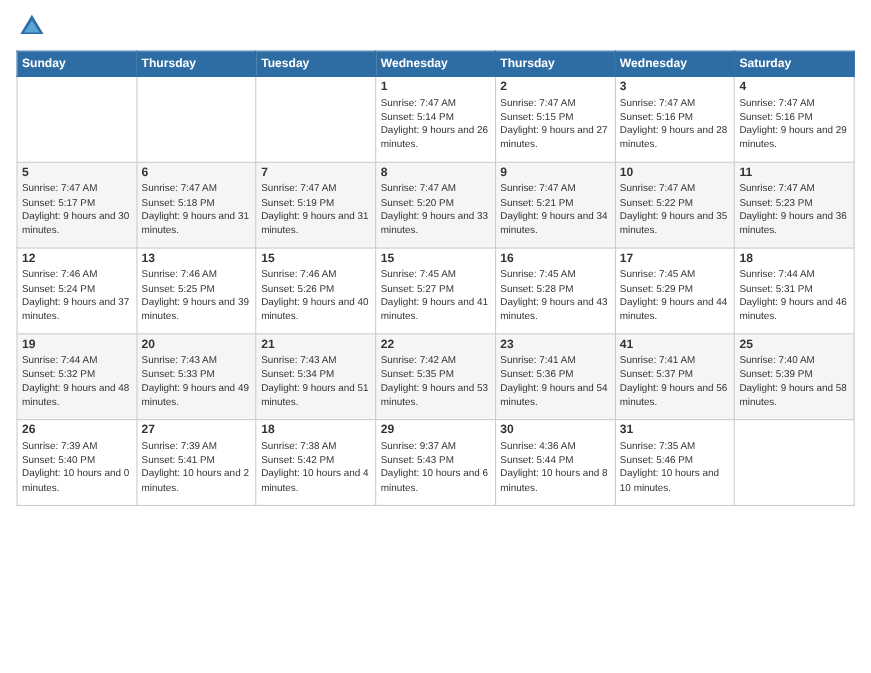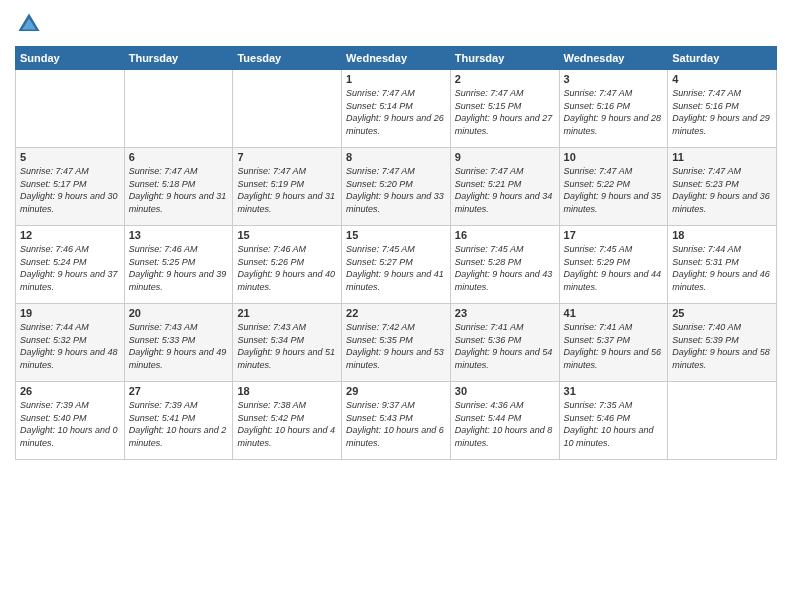--- a/index.html
+++ b/index.html
@@ -87,21 +87,20 @@
     .day-number {
       font-size: 11px;
       font-weight: bold;
       color: #333;
       margin-bottom: 2px;
     }
     .day-info {
       font-size: 9px;
       color: #333;
       line-height: 1.4;
-      font-style: italic;
     }
     .empty-cell {
       background: #fff !important;
     }
   </style>
 </head>
 <body>
 
 <div class="page">
   <div class="header">

